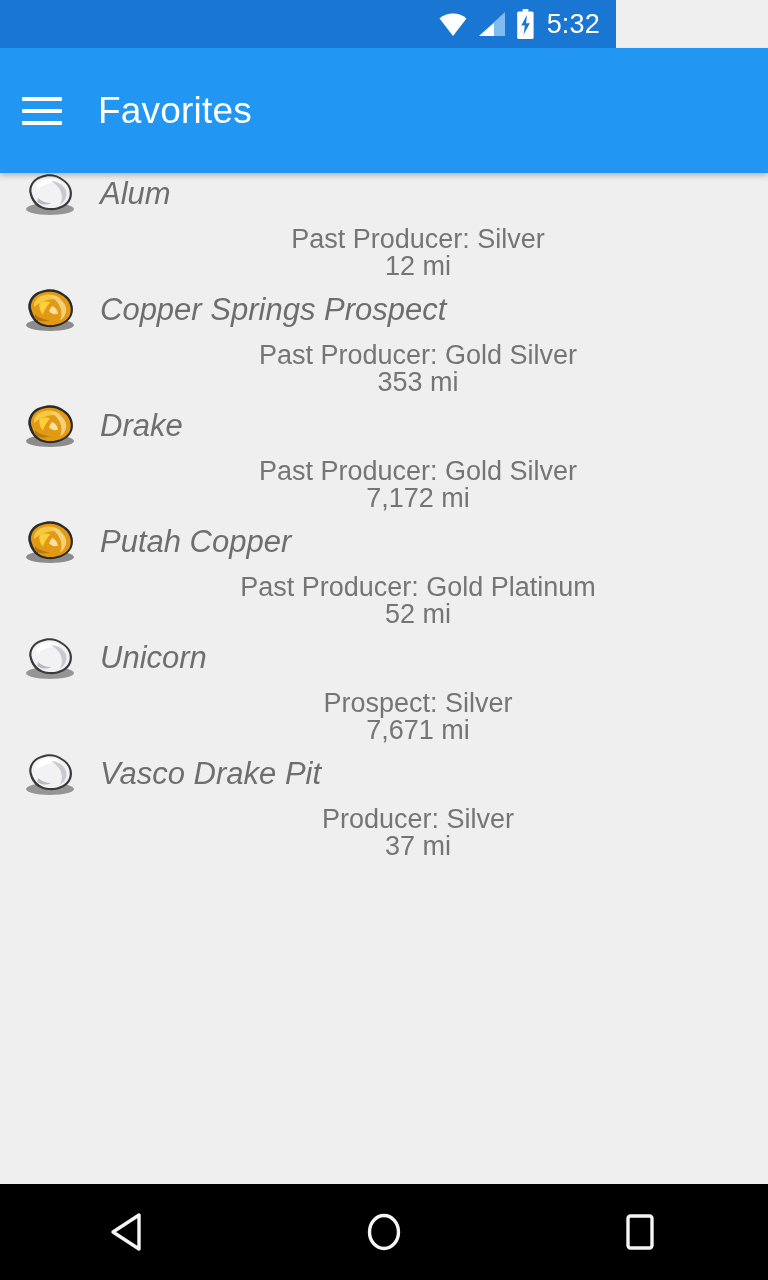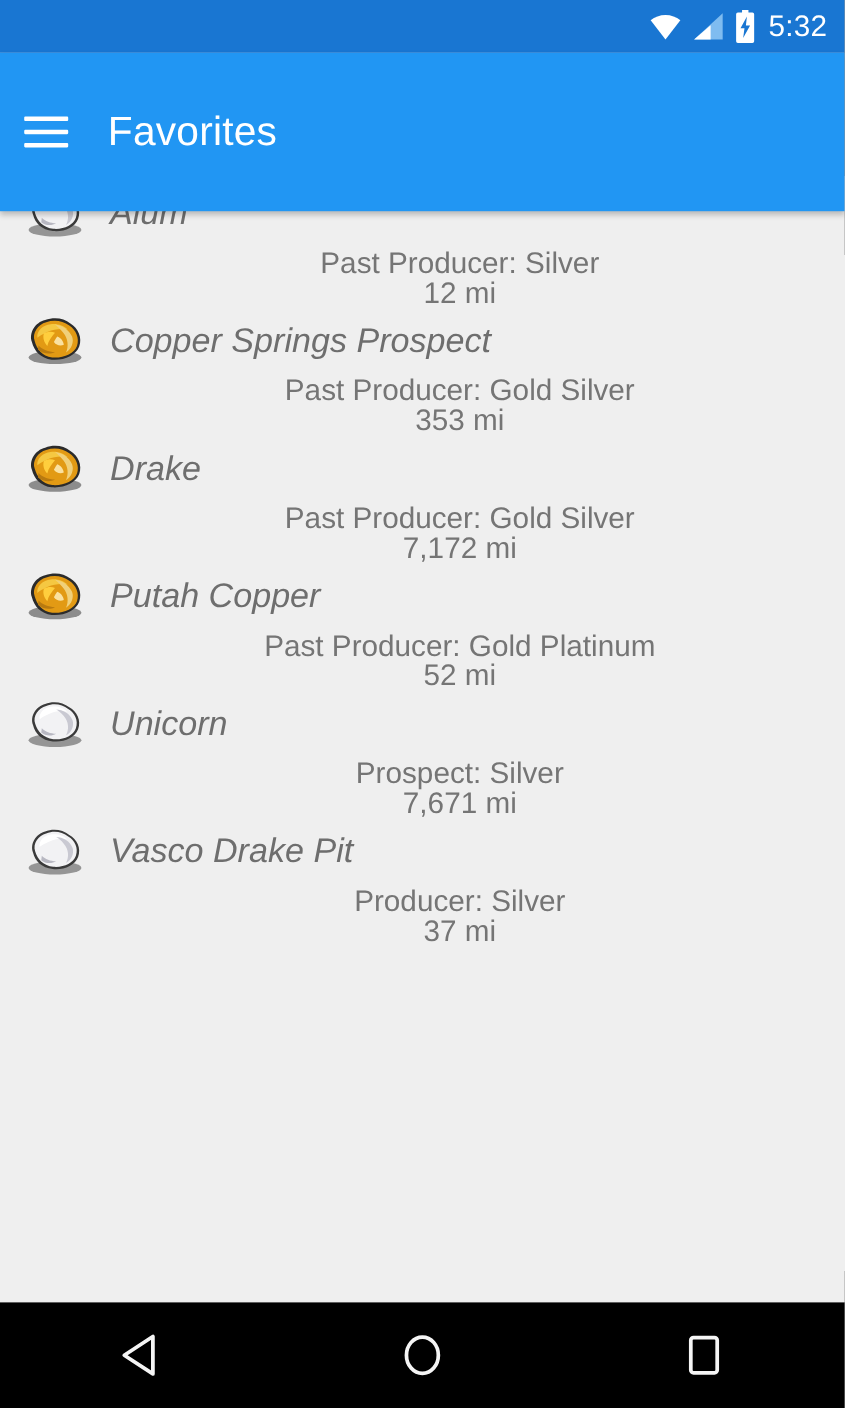--- a/index.html
+++ b/index.html
@@ -18,21 +18,21 @@
     width: 768px;
     height: 1280px;
     background: #EFEFEF;
     overflow: hidden;
   }
 
   
   #status-bar {
     position: absolute;
     left: 0; top: 0;
-    width: 768px;
+    width: 616px;
     height: 48px;
     background: #1976D2;
     display: flex;
     align-items: center;
     justify-content: flex-end;
     padding-right: 16px;
     box-sizing: border-box;
   }
   .status-icon {
     display: block;
@@ -44,21 +44,21 @@
     line-height: 1;
     margin-left: 12px;
     letter-spacing: 0.2px;
   }
 
   
   #app-bar {
     position: absolute;
     left: 0; top: 48px;
     width: 768px;
-    height: 144px;
+    height: 125px;
     background: #2196F3;
     display: flex;
     align-items: center;
     box-shadow: 0 3px 5px rgba(0,0,0,0.22);
     z-index: 5;
   }
   #menu-button {
     width: 56px;
     height: 56px;
     margin-left: 14px;

